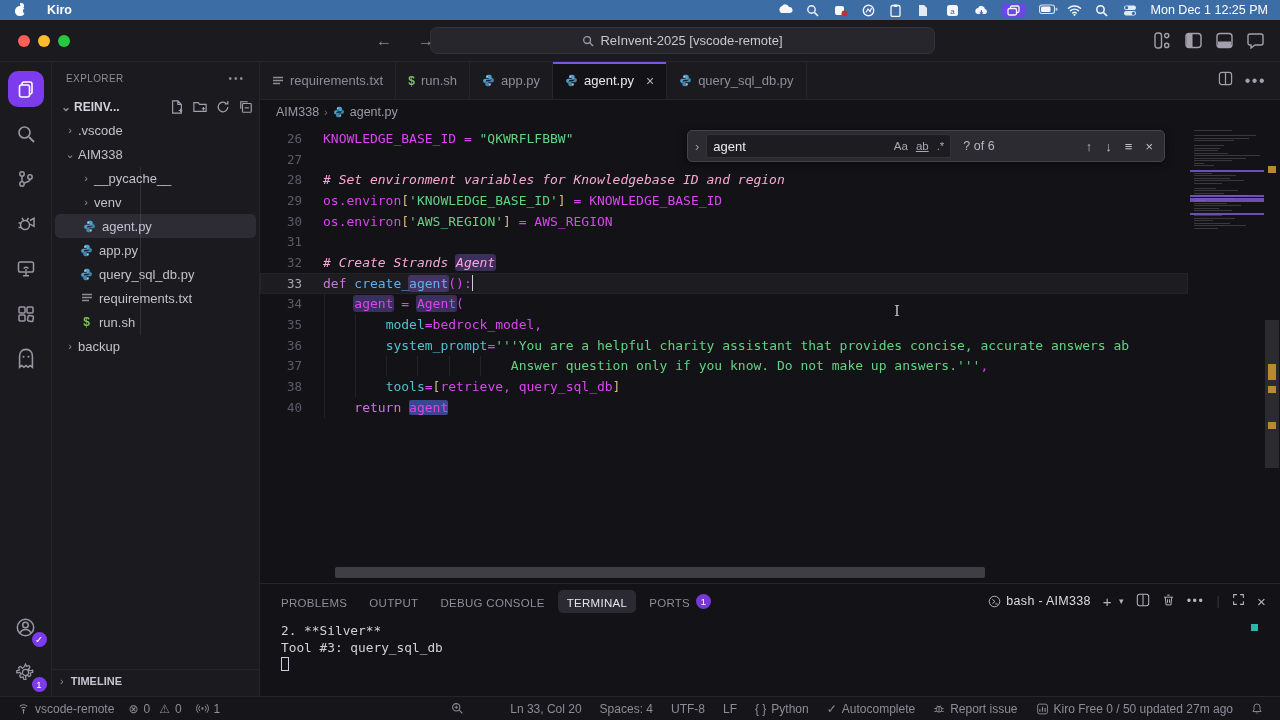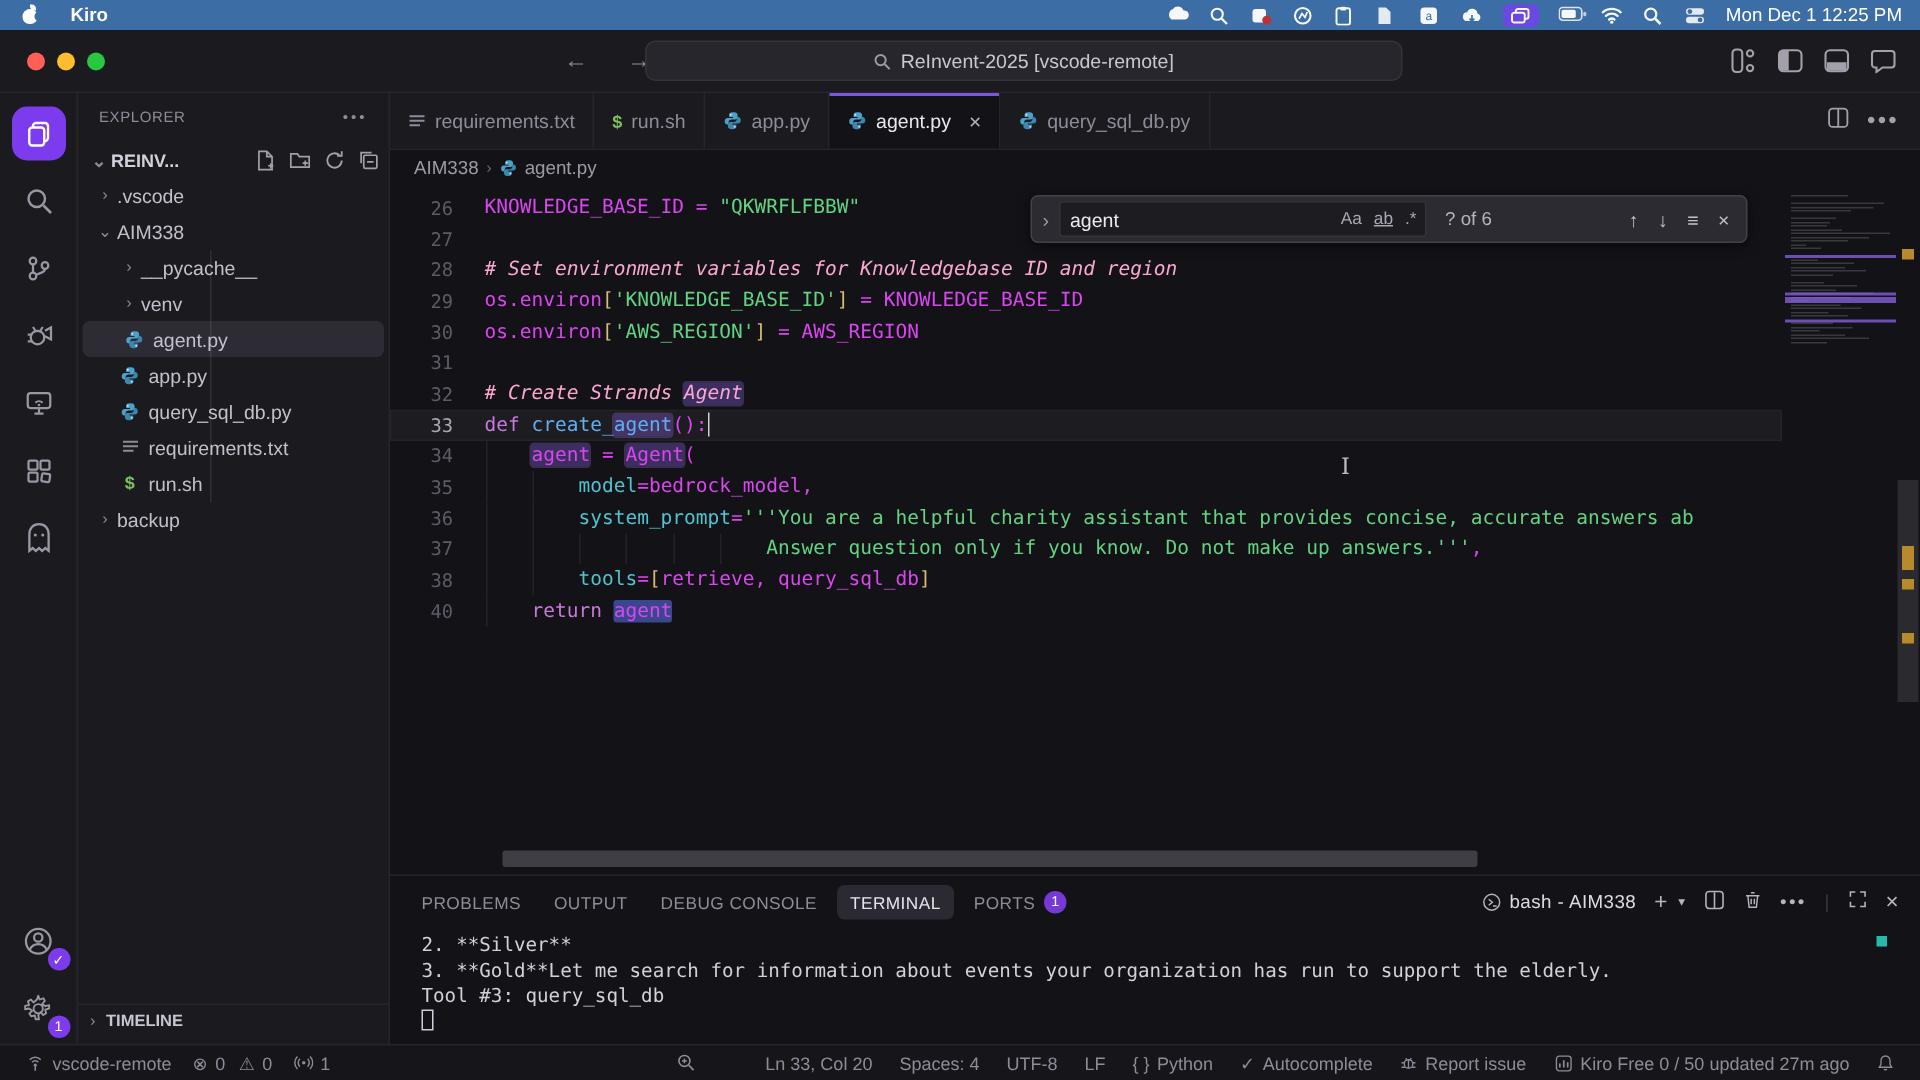--- a/index.html
+++ b/index.html
@@ -646,21 +646,21 @@
             <path d="M2.5 4.5h11M6.5 2h3M4 4.5 5 14h6l1-9.5M6.7 7v4.5M9.3 7v4.5" fill="none" stroke="currentColor" stroke-width="1.2"></path>
           </svg></span>
       <span style="letter-spacing:1.5px;">•••</span>
       <span style="color:#3a3941;">|</span>
       <span><svg width="13" height="13" viewBox="0 0 16 16">
             <path d="M2 6V2h4M10 2h4v4M14 10v4h-4M6 14H2v-4" fill="none" stroke="currentColor" stroke-width="1.3"></path>
           </svg></span>
       <span style="font-size:15px;">×</span>
     </div>
   </div>
-  <div id="term-body"><div>2. **Silver**</div><div>3. **Gold**Let me search for information about events your organization has run to support the elderly.</div><div>Tool #3: query_sql_db</div><div><span id="term-cursor"></span></div></div>
+  <div id="term-body"><div>2. **Silver**</div><div>Tool #3: query_sql_db</div><div><span id="term-cursor"></span></div></div>
   <div id="term-mark"></div>
 </div>
 
 <div id="statusbar">
   <span class="sb-item">
     <svg width="13" height="13" viewBox="0 0 16 16">
         <path d="M3.5 5.5a6 6 0 0 1 9 0M5.5 7.6a3.2 3.2 0 0 1 5 0" fill="none" stroke="currentColor" stroke-width="1.3"></path>
         <circle cx="8" cy="10" r="1.3" fill="currentColor"></circle>
         <path d="M8 11v3.5" stroke="currentColor" stroke-width="1.3"></path>
       </svg>

